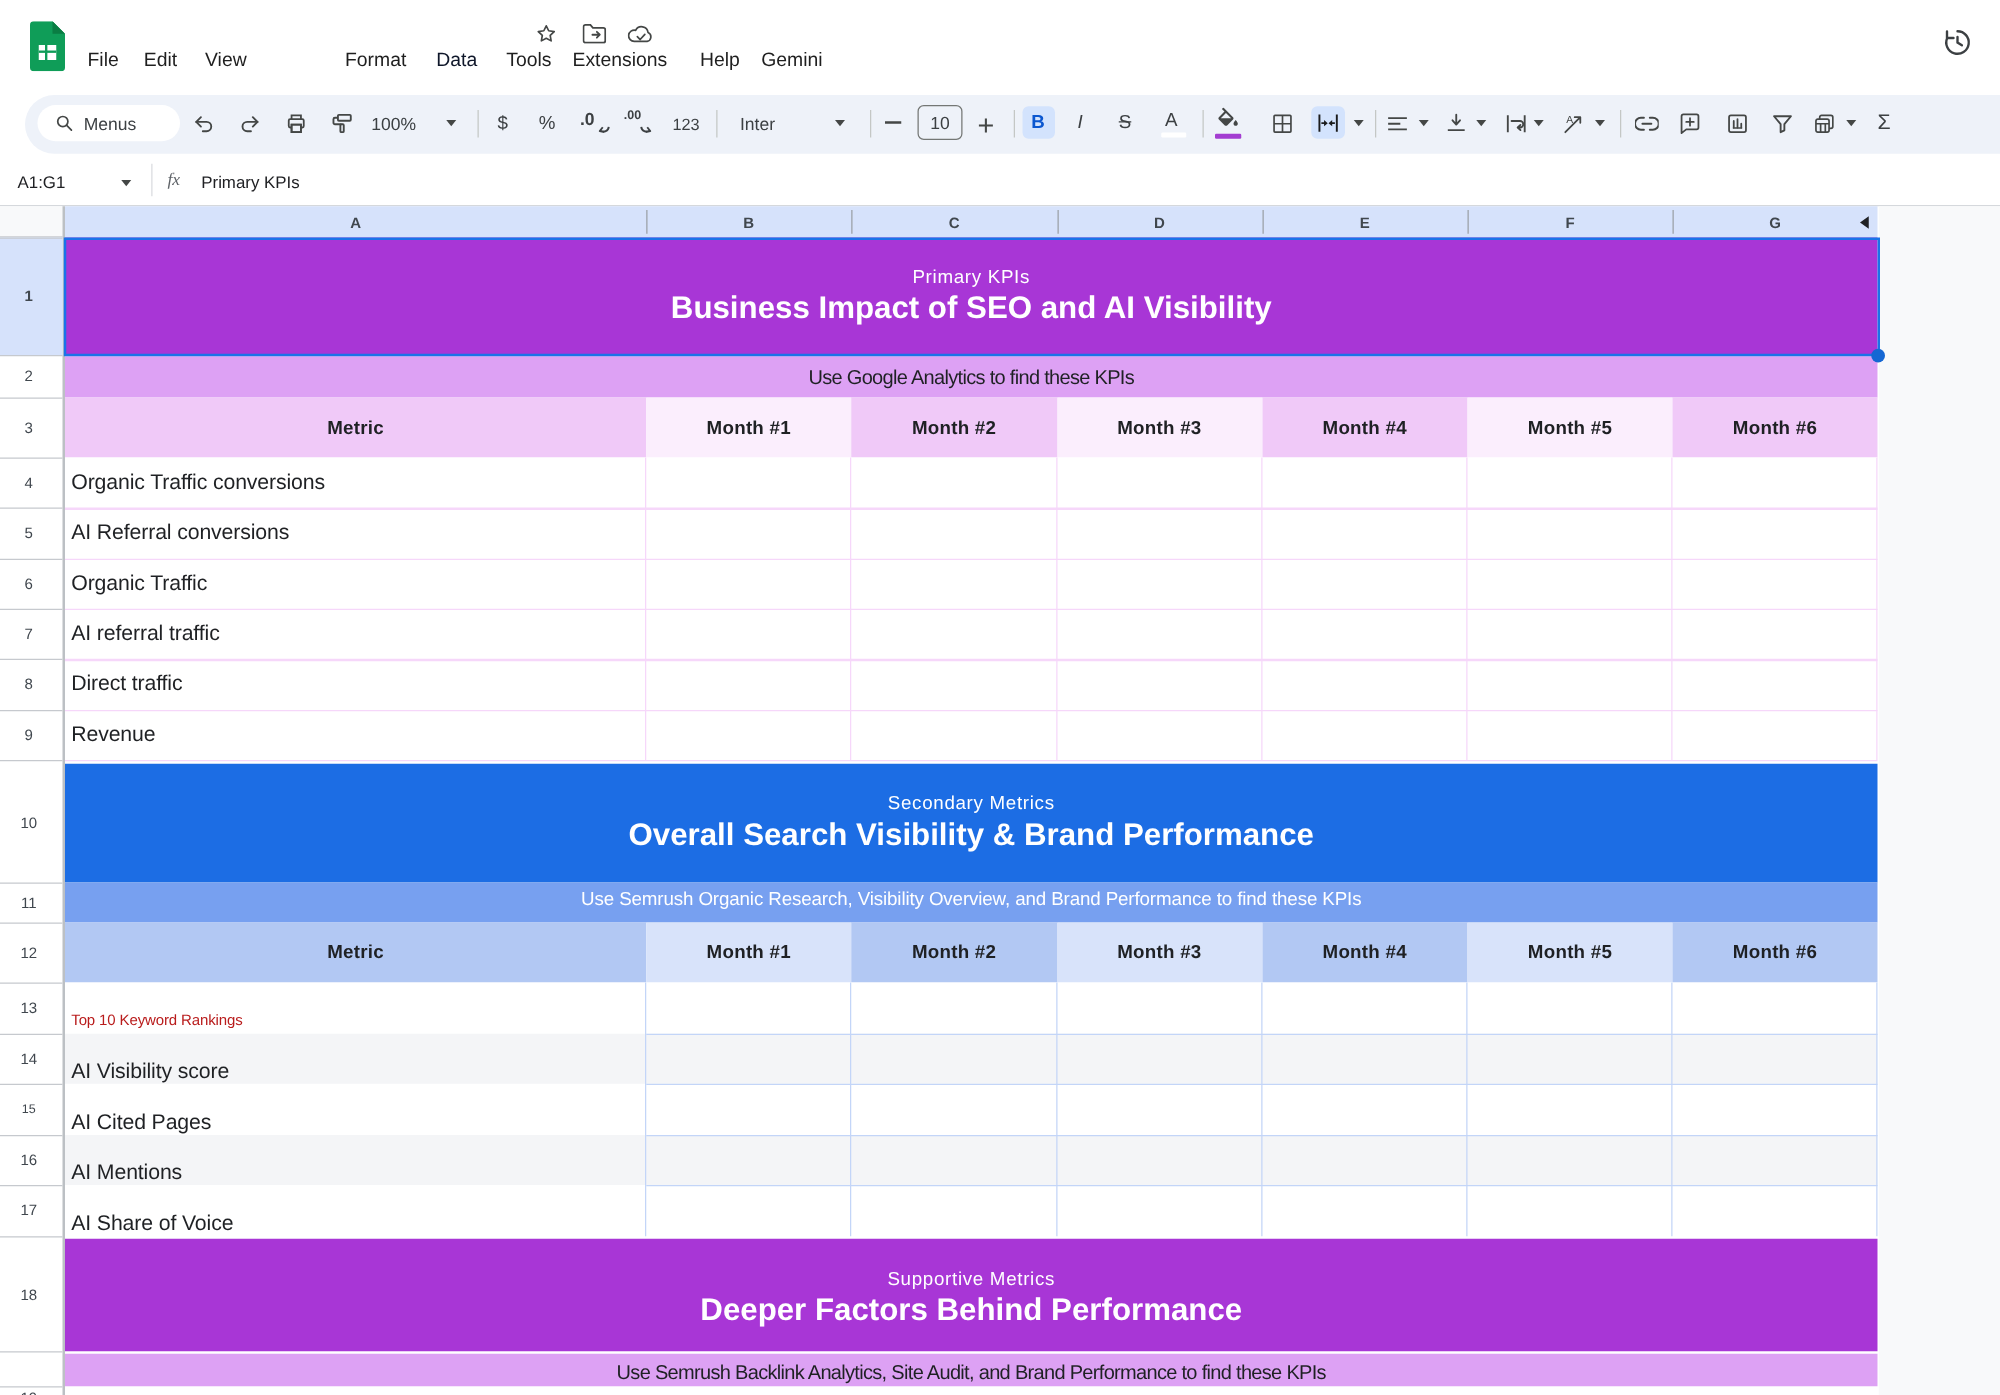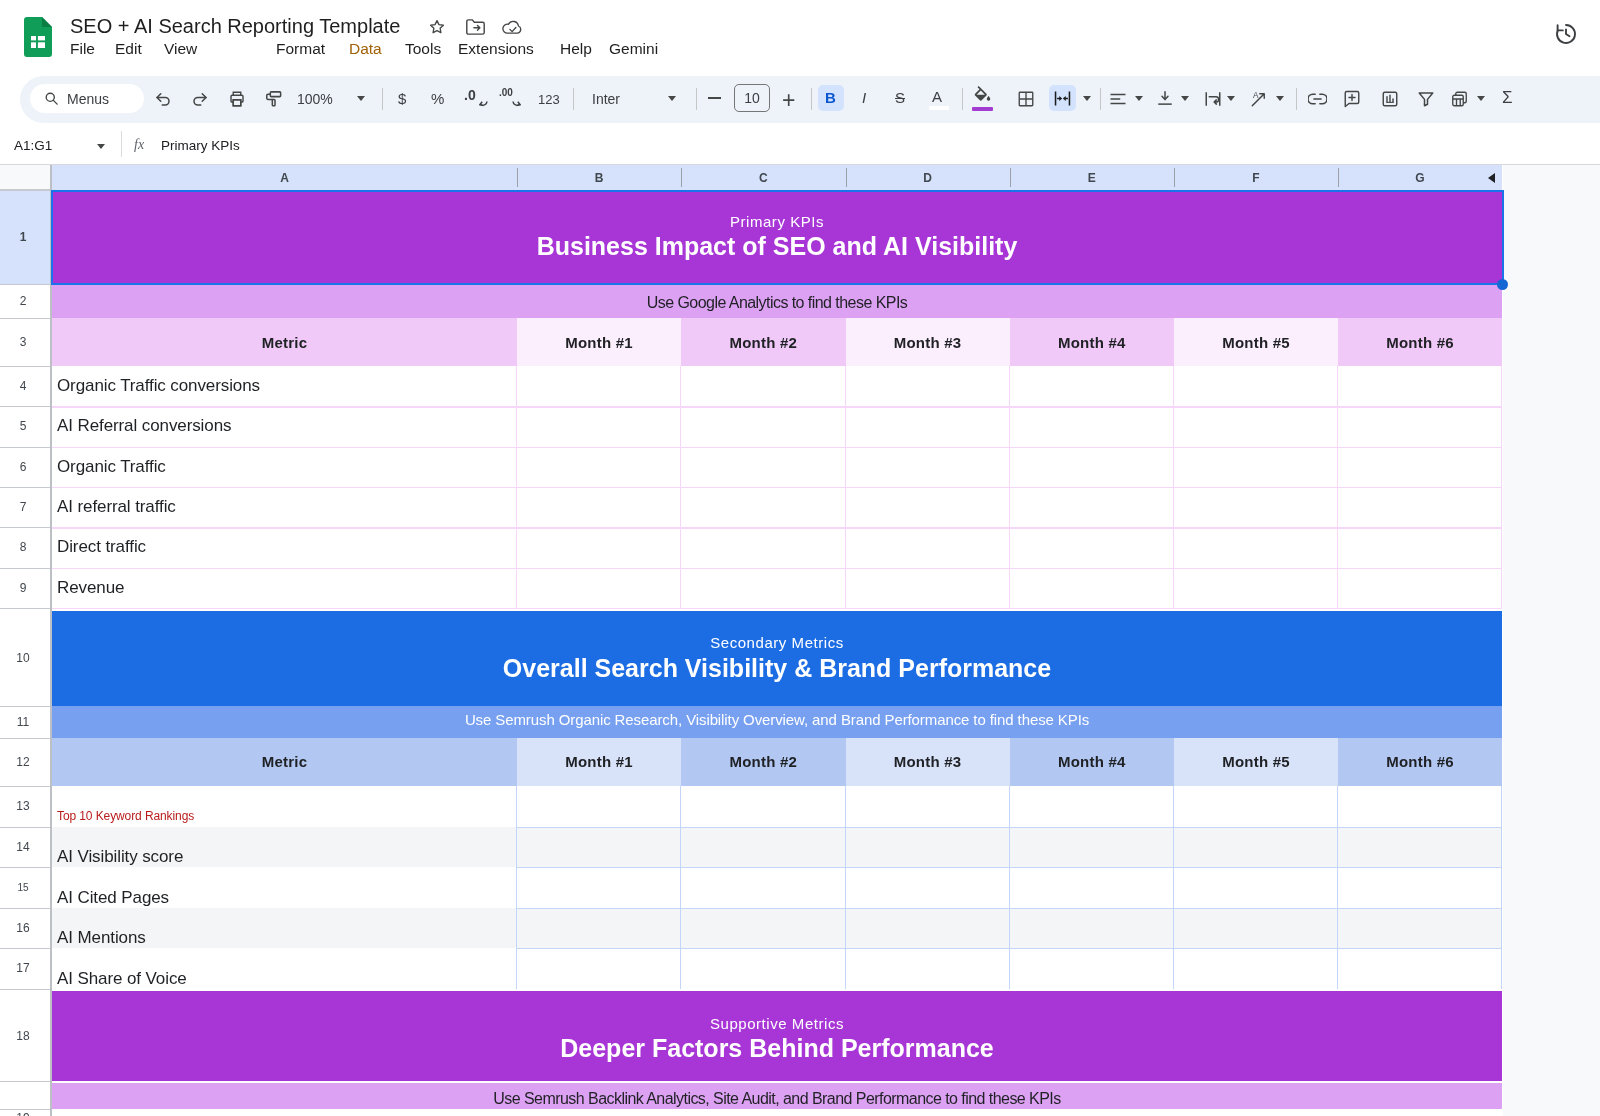--- a/index.html
+++ b/index.html
@@ -12,21 +12,20 @@
 </style></head><body>
 <div class="ab" style="left:0;top:0;width:1600px;height:1116px;">
 
 <svg class="ab" style="left:24px;top:17px" width="28" height="40" viewBox="0 0 28 40">
 <path d="M2 0 H18 L28 10 V37 a3 3 0 0 1 -3 3 H3 a3 3 0 0 1 -3 -3 V3 a3 3 0 0 1 3-3 Z" fill="#0f9d58" transform="translate(0,0)"></path>
 <path d="M18 0 L28 10 H18 Z" fill="#0a7d43"></path>
 <rect x="7" y="19" width="14" height="12" fill="#fff"></rect>
       <rect x="7" y="23.4" width="14" height="1.9" fill="#0f9d58"></rect>
       <rect x="12" y="19" width="1.9" height="12" fill="#0f9d58"></rect>
 </svg>
-<div class="ab" style="left:70px;top:15px;font-size:20px;color:#1f1f1f;letter-spacing:0px;">SEO + AI Search Reporting Template</div>
 <svg class="ab" style="left:428px;top:18px" width="18" height="18" viewBox="0 0 24 24" fill="none" stroke="#444746" stroke-width="1.8">
       <path d="M12 3.5l2.6 5.3 5.9.9-4.3 4.1 1 5.8L12 16.9l-5.2 2.7 1-5.8-4.3-4.1 5.9-.9z" stroke-linejoin="round"></path>
     </svg>
 <svg class="ab" style="left:466px;top:19px" width="19" height="16" viewBox="0 0 24 20" fill="none" stroke="#444746" stroke-width="1.8">
       <path d="M1 3 a2 2 0 0 1 2-2 h5 l2.5 3 H21 a2 2 0 0 1 2 2 v11 a2 2 0 0 1 -2 2 H3 a2 2 0 0 1 -2-2 Z"></path>
       <path d="M10 11 h7 M14.5 8 L17.5 11 L14.5 14" stroke-linecap="round" stroke-linejoin="round"></path>
     </svg>
 <svg class="ab" style="left:502px;top:20px" width="21" height="15" viewBox="0 0 28 20" fill="none" stroke="#444746" stroke-width="1.8">
       <path d="M7.5 17.5 a6 6 0 1 1 1.2-11.8 7 7 0 0 1 13.2 2.3 5 5 0 0 1 -.9 9.5 Z" stroke-linejoin="round"></path>
       <path d="M10.5 12.5 l3 3 5-5.5" stroke-linecap="round" stroke-linejoin="round"></path>
@@ -34,21 +33,21 @@
 <svg class="ab" style="left:1554px;top:22px" width="24" height="24" viewBox="0 0 24 24" fill="none" stroke="#3c4043" stroke-width="1.9">
       <path d="M12 3 a9 9 0 1 1 -8.2 5.3" stroke-linecap="round"></path>
       <path d="M3.6 3.2 v5.2 h5.2" stroke-linecap="round" stroke-linejoin="round" fill="none"></path>
       <path d="M12 7.5 V12 l3.5 2.2" stroke-linecap="round"></path>
     </svg>
 <div class="ab" style="left:70px;top:40px;font-size:15.5px;color:#1f1f1f;">File</div>
 <div class="ab" style="left:115px;top:40px;font-size:15.5px;color:#1f1f1f;">Edit</div>
 <div class="ab" style="left:164px;top:40px;font-size:15.5px;color:#1f1f1f;">View</div>
 <div class="ab" style="left:215px;top:40px;font-size:15.5px;color:#1f1f1f;margin-top:44px;">Insert</div>
 <div class="ab" style="left:276px;top:40px;font-size:15.5px;color:#1f1f1f;">Format</div>
-<div class="ab" style="left:349px;top:40px;font-size:15.5px;color:#a16207;">Data</div>
+<div class="ab" style="left:349px;top:40px;font-size:15.5px;color:#0f172a;">Data</div>
 <div class="ab" style="left:405px;top:40px;font-size:15.5px;color:#1f1f1f;">Tools</div>
 <div class="ab" style="left:458px;top:40px;font-size:15.5px;color:#1f1f1f;">Extensions</div>
 <div class="ab" style="left:560px;top:40px;font-size:15.5px;color:#1f1f1f;">Help</div>
 <div class="ab" style="left:609px;top:40px;font-size:15.5px;color:#1f1f1f;">Gemini</div>
 <div class="ab" style="left:20px;top:76px;width:1590px;height:47px;background:#eef2f9;border-radius:24px 0 0 24px;"></div>
 <div class="ab" style="left:30px;top:84px;width:114px;height:29px;background:#fff;border-radius:15px;"></div>
 <svg class="ab" style="left:44px;top:91px" width="15" height="15" viewBox="0 0 24 24" fill="none" stroke="#444746" stroke-width="2.2">
       <circle cx="10" cy="10" r="6.5"></circle>
       <path d="M15 15 L21 21" stroke-linecap="round"></path>
     </svg>

